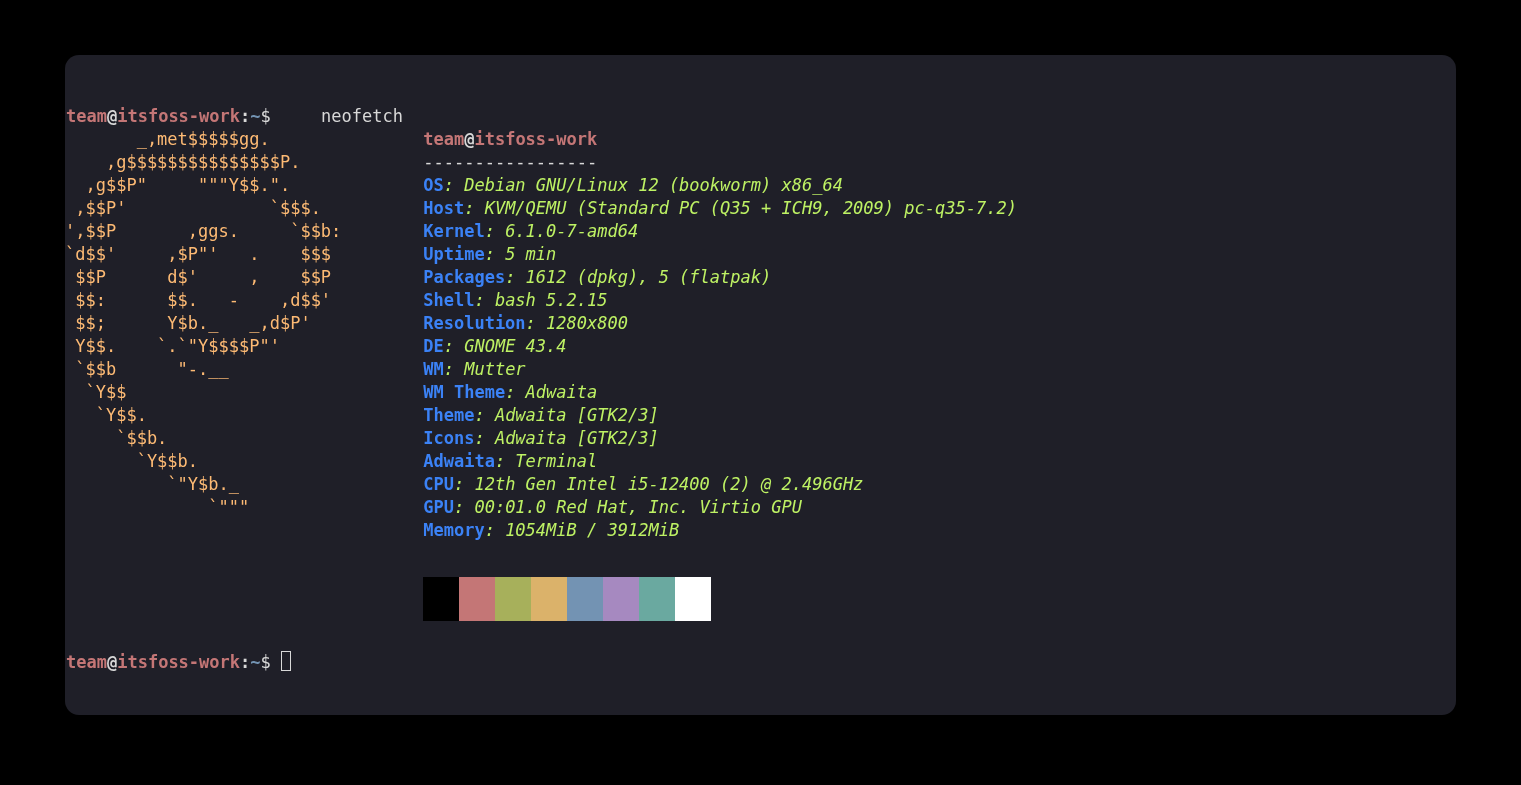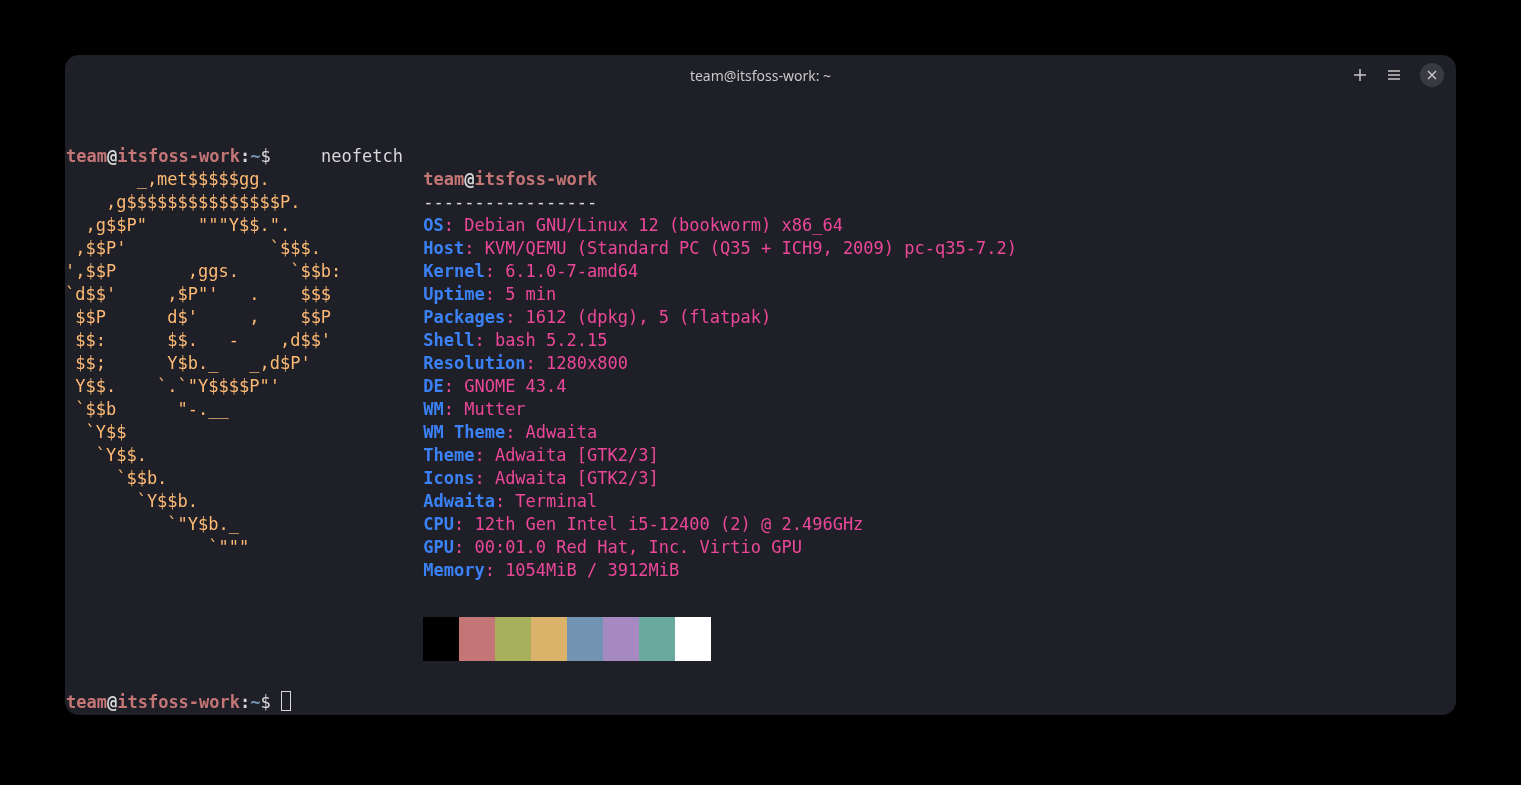--- a/index.html
+++ b/index.html
@@ -76,21 +76,21 @@
     }
     .prompt-user { color: #c47676; font-weight: bold; }
     .prompt-at { color: #d8d8d8; font-weight: bold; }
     .prompt-host { color: #c47676; font-weight: bold; }
     .prompt-colon { color: #d8d8d8; font-weight: bold; }
     .prompt-path { color: #7393b3; font-weight: bold; }
     .prompt-dollar { color: #d8d8d8; }
     .cmd { color: #d8d8d8; margin-left: 40px; }
     .ascii-art { color: #fdba74; }
     .info-label { color: #3b82f6; font-weight: bold; }
-    .info-value { color: #ec4899; }
+    .info-value { color: #bef264; font-style: italic; }
     .info-userhost-user { color: #c47676; font-weight: bold; }
     .info-userhost-at { color: #d8d8d8; font-weight: bold; }
     .info-userhost-host { color: #c47676; font-weight: bold; }
     .separator-line { color: #d8d8d8; }
     .cursor-block {
       display: inline-block;
       width: 10px;
       height: 20px;
       border: 1.5px solid #d8d8d8;
       vertical-align: text-bottom;
@@ -106,44 +106,20 @@
       height: 44px;
     }
     .prompt-line {
       padding-left: 1px;
     }
   </style>
 </head>
 <body>
 
 <div class="terminal-window">
-  <div class="titlebar">
-    <div class="titlebar-title">team@itsfoss-work: ~</div>
-    <div class="titlebar-controls">
-      <div class="titlebar-icon">
-        <svg width="16" height="16" viewBox="0 0 16 16" fill="none" stroke="currentColor" stroke-width="1.5">
-            <line x1="8" y1="2" x2="8" y2="14"></line>
-            <line x1="2" y1="8" x2="14" y2="8"></line>
-          </svg>
-      </div>
-      <div class="titlebar-icon">
-        <svg width="16" height="16" viewBox="0 0 16 16" fill="none" stroke="currentColor" stroke-width="1.5">
-            <line x1="2" y1="4" x2="14" y2="4"></line>
-            <line x1="2" y1="8" x2="14" y2="8"></line>
-            <line x1="2" y1="12" x2="14" y2="12"></line>
-          </svg>
-      </div>
-      <div class="close-button">
-        <svg width="12" height="12" viewBox="0 0 12 12" fill="none" stroke="#c8c8c8" stroke-width="1.5">
-            <line x1="2" y1="2" x2="10" y2="10"></line>
-            <line x1="10" y1="2" x2="2" y2="10"></line>
-          </svg>
-      </div>
-    </div>
-  </div>
 
   <div class="terminal-content" id="terminal-content">
   <div style="white-space: pre;"><span class="prompt-line"><span class="prompt-user">team</span><span class="prompt-at">@</span><span class="prompt-host">itsfoss-work</span><span class="prompt-colon">:</span><span class="prompt-path">~</span><span class="prompt-dollar">$ </span></span><span class="cmd">neofetch</span>
 <span class="ascii-art">       _,met$$$$$gg.</span>               <span class="info-userhost-user">team</span><span class="info-userhost-at">@</span><span class="info-userhost-host">itsfoss-work</span>
 <span class="ascii-art">    ,g$$$$$$$$$$$$$$$P.</span>            <span class="separator-line">-----------------</span>
 <span class="ascii-art">  ,g$$P"     """Y$$.".</span>             <span class="info-label">OS</span><span class="info-value">: Debian GNU/Linux 12 (bookworm) x86_64</span>
 <span class="ascii-art"> ,$$P'              `$$$.</span>          <span class="info-label">Host</span><span class="info-value">: KVM/QEMU (Standard PC (Q35 + ICH9, 2009) pc-q35-7.2)</span>
 <span class="ascii-art">',$$P       ,ggs.     `$$b:</span>        <span class="info-label">Kernel</span><span class="info-value">: 6.1.0-7-amd64</span>
 <span class="ascii-art">`d$$'     ,$P"'   .    $$$</span>         <span class="info-label">Uptime</span><span class="info-value">: 5 min</span>
 <span class="ascii-art"> $$P      d$'     ,    $$P</span>         <span class="info-label">Packages</span><span class="info-value">: 1612 (dpkg), 5 (flatpak)</span>

